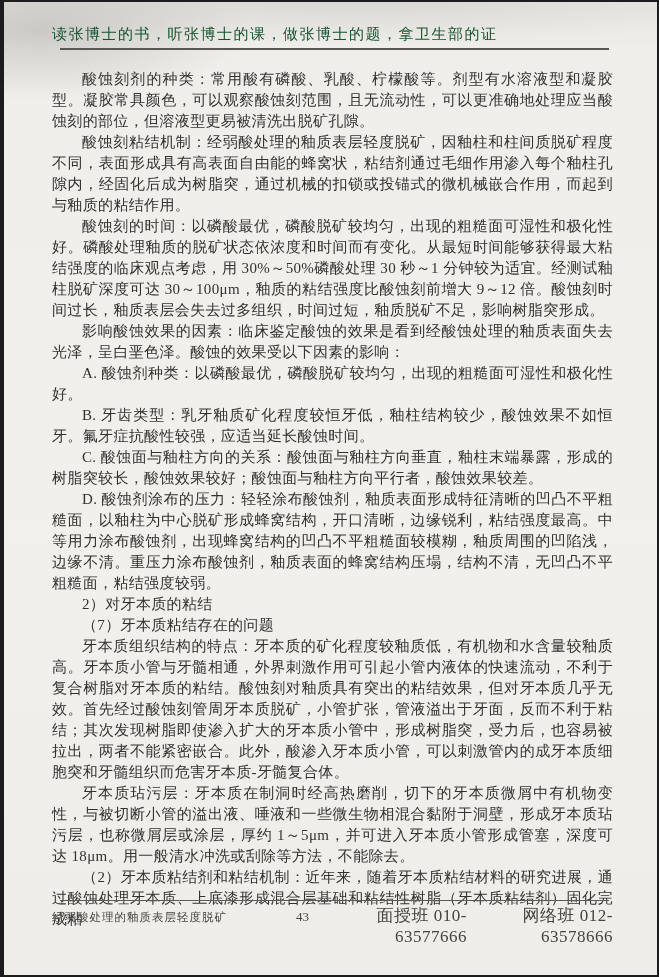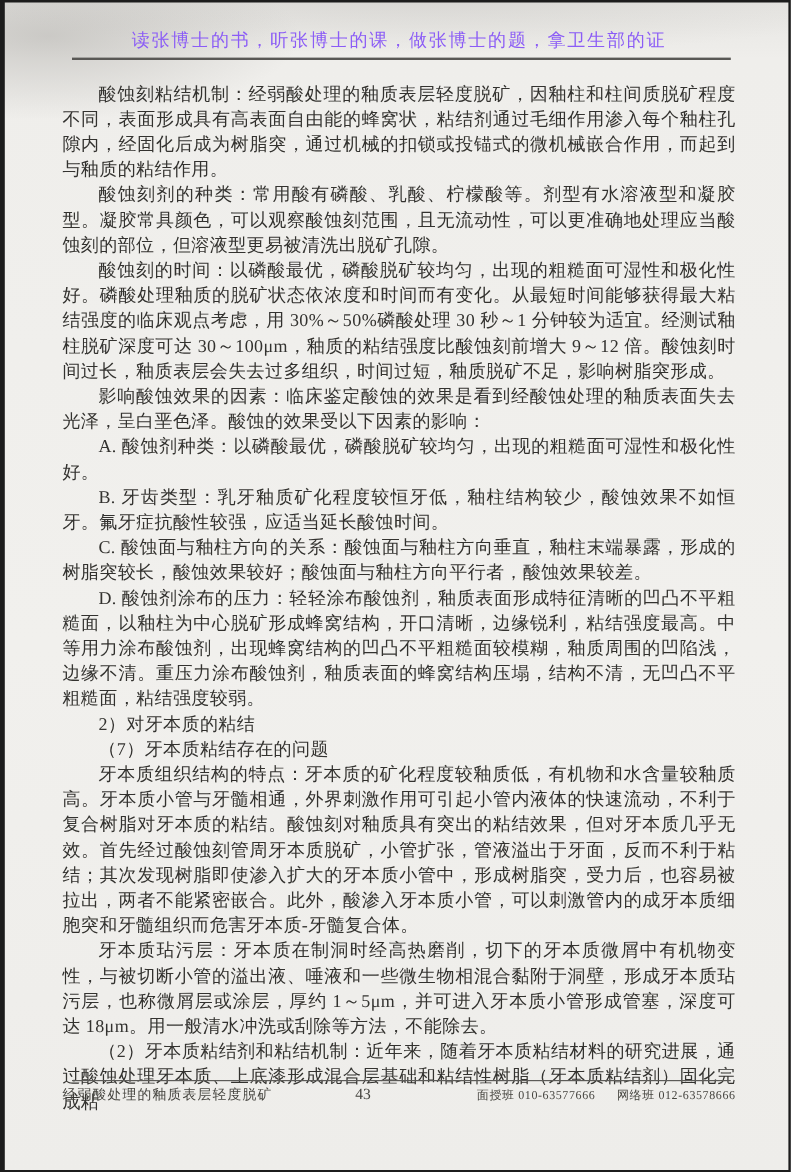--- a/index.html
+++ b/index.html
@@ -23,24 +23,24 @@
   .page {
     position: absolute;
     inset: 0;
     padding: 0 44px 0 48px;
     box-sizing: border-box;
   }
   .header {
     padding-top: 22px;
   }
   .header-slogan {
-    text-align: center;
+    text-align: left;
     font-size: 15px;
     letter-spacing: 1.5px;
-    color: #8b5cf6;
+    color: #14532d;
     line-height: 20px;
   }
   .header-rule {
     margin: 4px 4px 0 8px;
     border: 0;
     border-top: 2px solid #595855;
     height: 0;
   }
   .body-text {
     margin-top: 19px;
@@ -78,40 +78,40 @@
     flex: 1;
   }
   .footer-page {
     font-size: 13px;
     flex: 0 0 auto;
     transform: translateX(-30px);
   }
   .footer-right {
     flex: 1;
     text-align: right;
-    font-size: 10px;
+    font-size: 17px;
     letter-spacing: 0.5px;
     display: flex;
     justify-content: flex-end;
     gap: 18px;
   }
 </style>
 </head>
 <body>
 
 <div class="page">
 
   <div class="header">
     <div class="header-slogan">读张博士的书，听张博士的课，做张博士的题，拿卫生部的证</div>
     <hr class="header-rule">
   </div>
 
   <div class="body-text">
+    <p>酸蚀刻剂的种类：常用酸有磷酸、乳酸、柠檬酸等。剂型有水溶液型和凝胶型。凝胶常具颜色，可以观察酸蚀刻范围，且无流动性，可以更准确地处理应当酸蚀刻的部位，但溶液型更易被清洗出脱矿孔隙。</p>
     <p>酸蚀刻粘结机制：经弱酸处理的釉质表层轻度脱矿，因釉柱和柱间质脱矿程度不同，表面形成具有高表面自由能的蜂窝状，粘结剂通过毛细作用渗入每个釉柱孔隙内，经固化后成为树脂突，通过机械的扣锁或投锚式的微机械嵌合作用，而起到与釉质的粘结作用。</p>
-    <p>酸蚀刻剂的种类：常用酸有磷酸、乳酸、柠檬酸等。剂型有水溶液型和凝胶型。凝胶常具颜色，可以观察酸蚀刻范围，且无流动性，可以更准确地处理应当酸蚀刻的部位，但溶液型更易被清洗出脱矿孔隙。</p>
     <p>酸蚀刻的时间：以磷酸最优，磷酸脱矿较均匀，出现的粗糙面可湿性和极化性好。磷酸处理釉质的脱矿状态依浓度和时间而有变化。从最短时间能够获得最大粘结强度的临床观点考虑，用 30%～50%磷酸处理 30 秒～1 分钟较为适宜。经测试釉柱脱矿深度可达 30～100μm，釉质的粘结强度比酸蚀刻前增大 9～12 倍。酸蚀刻时间过长，釉质表层会失去过多组织，时间过短，釉质脱矿不足，影响树脂突形成。</p>
     <p>影响酸蚀效果的因素：临床鉴定酸蚀的效果是看到经酸蚀处理的釉质表面失去光泽，呈白垩色泽。酸蚀的效果受以下因素的影响：</p>
     <p>A. 酸蚀剂种类：以磷酸最优，磷酸脱矿较均匀，出现的粗糙面可湿性和极化性好。</p>
     <p>B. 牙齿类型：乳牙釉质矿化程度较恒牙低，釉柱结构较少，酸蚀效果不如恒牙。氟牙症抗酸性较强，应适当延长酸蚀时间。</p>
     <p>C. 酸蚀面与釉柱方向的关系：酸蚀面与釉柱方向垂直，釉柱末端暴露，形成的树脂突较长，酸蚀效果较好；酸蚀面与釉柱方向平行者，酸蚀效果较差。</p>
     <p>D. 酸蚀剂涂布的压力：轻轻涂布酸蚀剂，釉质表面形成特征清晰的凹凸不平粗糙面，以釉柱为中心脱矿形成蜂窝结构，开口清晰，边缘锐利，粘结强度最高。中等用力涂布酸蚀剂，出现蜂窝结构的凹凸不平粗糙面较模糊，釉质周围的凹陷浅，边缘不清。重压力涂布酸蚀剂，釉质表面的蜂窝结构压塌，结构不清，无凹凸不平粗糙面，粘结强度较弱。</p>
     <p>2）对牙本质的粘结</p>
     <p>（7）牙本质粘结存在的问题</p>
     <p>牙本质组织结构的特点：牙本质的矿化程度较釉质低，有机物和水含量较釉质高。牙本质小管与牙髓相通，外界刺激作用可引起小管内液体的快速流动，不利于复合树脂对牙本质的粘结。酸蚀刻对釉质具有突出的粘结效果，但对牙本质几乎无效。首先经过酸蚀刻管周牙本质脱矿，小管扩张，管液溢出于牙面，反而不利于粘结；其次发现树脂即使渗入扩大的牙本质小管中，形成树脂突，受力后，也容易被拉出，两者不能紧密嵌合。此外，酸渗入牙本质小管，可以刺激管内的成牙本质细胞突和牙髓组织而危害牙本质-牙髓复合体。</p>
     <p>牙本质玷污层：牙本质在制洞时经高热磨削，切下的牙本质微屑中有机物变性，与被切断小管的溢出液、唾液和一些微生物相混合黏附于洞壁，形成牙本质玷污层，也称微屑层或涂层，厚约 1～5μm，并可进入牙本质小管形成管塞，深度可达 18μm。用一般清水冲洗或刮除等方法，不能除去。</p>

